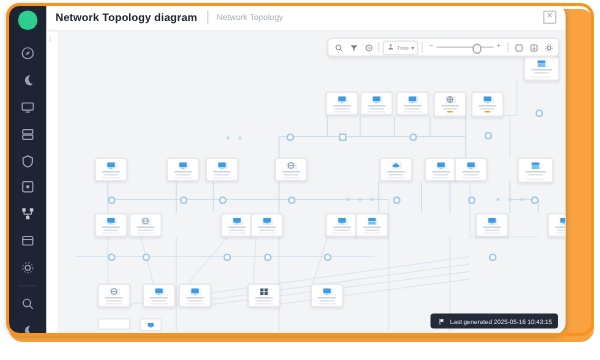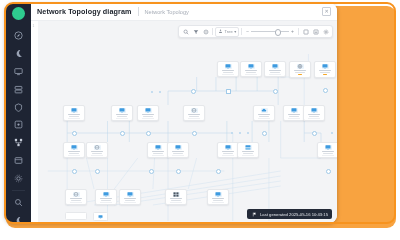--- a/index.html
+++ b/index.html
@@ -4,21 +4,21 @@
 <style>
   html,body{margin:0;padding:0;background:#ffffff;}
   body{width:400px;height:231px;overflow:hidden;font-family:"Liberation Sans",sans-serif;}
 
   #app{position:relative;width:400px;height:231px;background:#ffffff;}
 
   
   .frame{position:absolute;left:4px;top:2px;width:392px;height:222px;border:2px solid #f7931e;border-radius:9px;box-sizing:border-box;pointer-events:none;z-index:60;}
   .frame-shadow{position:absolute;left:6px;top:6px;width:390px;height:222px;border-radius:9px;background:#f7931e;opacity:.85;z-index:5;}
 
-  .window{position:absolute;left:5px;top:3px;width:332px;height:220px;border-radius:8px;background:#ffffff;overflow:hidden;z-index:20;box-shadow:0 1px 4px rgba(0,0,0,.25);}
+  .window{position:absolute;left:5px;top:3px;width:372px;height:220px;border-radius:8px;background:#ffffff;overflow:hidden;z-index:20;box-shadow:0 1px 4px rgba(0,0,0,.25);}
 
   
   .sidebar{position:absolute;left:0;top:0;width:26px;height:220px;background:#1e2433;display:flex;flex-direction:column;align-items:center;padding-top:4px;box-sizing:border-box;}
   .avatar{width:13px;height:13px;border-radius:50%;background:#2ecc8f;margin-bottom:7px;flex:none;}
   .sb-ico{width:13px;height:13px;margin:2.4px 0;border-radius:3px;display:flex;align-items:center;justify-content:center;color:#9aa3b5;flex:none;position:relative;}
   .sb-ico svg{width:9px;height:9px;display:block;}
   .sb-ico.active{background:#2f3banything;}
   .sb-sep{width:13px;height:1px;background:#2c3343;margin:3px 0;flex:none;}
 
   

